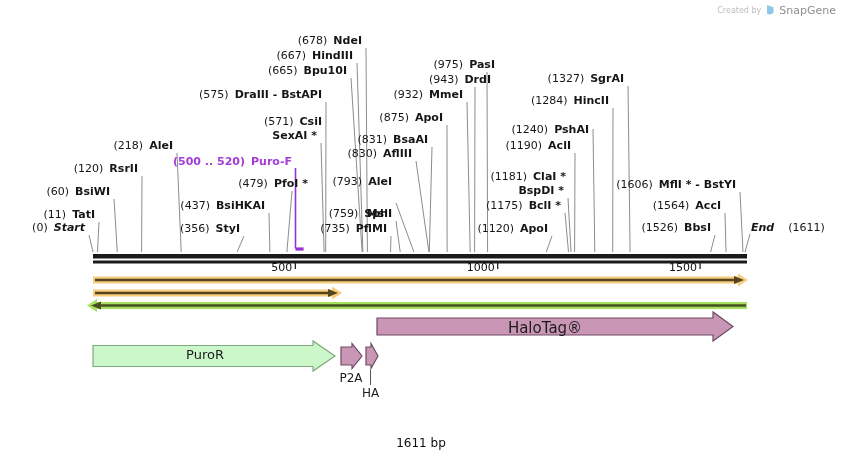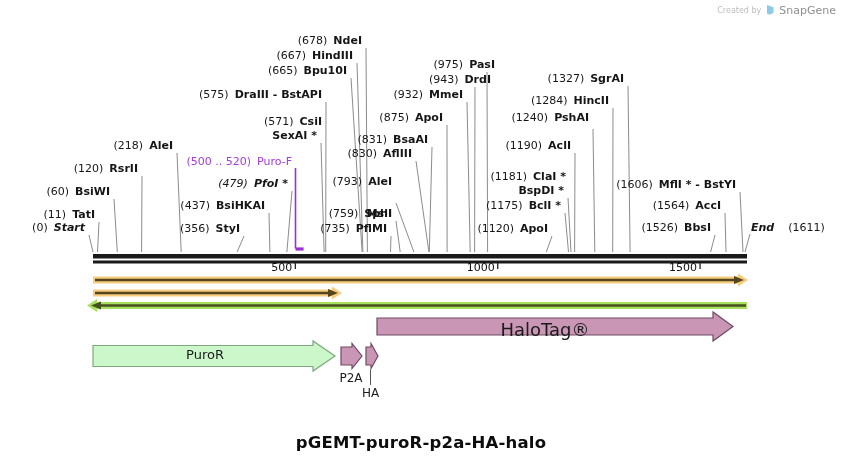--- a/index.html
+++ b/index.html
@@ -3,26 +3,26 @@
 <meta charset="utf-8">
 <style>
   html,body{margin:0;padding:0;background:#ffffff;}
   #map{position:relative;width:842px;height:455px;background:#fff;overflow:hidden;
        font-family:"DejaVu Sans","Liberation Sans",sans-serif;}
   #overlay{position:absolute;left:0;top:0;}
   .site{position:absolute;white-space:nowrap;font-size:11px;color:#161616;line-height:12px;}
   .site .pos{font-weight:400;margin-right:6px;}
   .site .enz{font-weight:bold;}
   .italic{font-style:italic;}
-  .primer .pos,.primer .enz{color:#a43dd5;font-weight:400;}
+  .primer .pos,.primer .enz{color:#a43dd5;font-weight:700;}
   .conn{stroke:#8c8c8c;stroke-width:1;fill:none;}
   .tickline{stroke:#222;stroke-width:1.3;}
   .tick{position:absolute;font-size:11px;color:#111;line-height:11px;}
   .feat-label{position:absolute;color:#1c1c1c;text-align:center;white-space:nowrap;}
-  #halotag-label{left:377px;width:336px;top:319px;font-size:18px;}
+  #halotag-label{left:377px;width:336px;top:319px;font-size:15px;}
   #puror-label{left:93px;width:224px;top:347px;font-size:13px;}
   #p2a-label{left:329px;width:44px;top:371px;font-size:12px;}
   #ha-label{left:354px;width:33px;top:386px;font-size:12px;}
   #title-block{position:absolute;left:0;top:433px;width:842px;text-align:center;color:#0d0d0d;}
   #map-title{font-size:16.5px;font-weight:bold;letter-spacing:.2px;}
   #map-length{font-size:12px;margin-top:3px;}
   #watermark{position:absolute;top:4px;right:6px;display:flex;align-items:center;gap:4px;}
   #wm-created{font-size:8px;color:#bdbdbd;}
   #wm-brand{font-size:11px;color:#8f8f8f;font-weight:500;}
 </style>
@@ -122,21 +122,21 @@
   </div>
 
   <div id="sites-layer">
       <div class="site" style="right: 757px; top: 222px;"><span class="pos">(0)</span><span class="enz italic">Start</span></div>
       <div class="site" style="right: 747px; top: 209px;"><span class="pos">(11)</span><span class="enz">TatI</span></div>
       <div class="site" style="right: 732px; top: 186px;"><span class="pos">(60)</span><span class="enz">BsiWI</span></div>
       <div class="site" style="right: 704px; top: 163px;"><span class="pos">(120)</span><span class="enz">RsrII</span></div>
       <div class="site" style="right: 669px; top: 140px;"><span class="pos">(218)</span><span class="enz">AleI</span></div>
       <div class="site" style="right: 602px; top: 223px;"><span class="pos">(356)</span><span class="enz">StyI</span></div>
       <div class="site" style="right: 577px; top: 200px;"><span class="pos">(437)</span><span class="enz">BsiHKAI</span></div>
-      <div class="site" style="right: 554px; top: 178px; font-style: italic;"><span class="pos">(479)</span><span class="enz">PfoI *</span></div>
+      <div class="site" style="right: 534px; top: 178px;"><span class="pos">(479)</span><span class="enz">PfoI *</span></div>
       <div class="site" style="right: 520px; top: 116px;"><span class="pos">(571)</span><span class="enz">CsiI</span></div>
       <div class="site" style="right: 525px; top: 130px;"><span class="enz">SexAI *</span></div>
       <div class="site" style="right: 520px; top: 89px;"><span class="pos">(575)</span><span class="enz">DraIII - BstAPI</span></div>
       <div class="site" style="right: 495px; top: 65px;"><span class="pos">(665)</span><span class="enz">Bpu10I</span></div>
       <div class="site" style="right: 489px; top: 50px;"><span class="pos">(667)</span><span class="enz">HindIII</span></div>
       <div class="site" style="right: 480px; top: 35px;"><span class="pos">(678)</span><span class="enz">NdeI</span></div>
       <div class="site" style="right: 455px; top: 223px;"><span class="pos">(735)</span><span class="enz">PflMI</span></div>
       <div class="site" style="right: 450px; top: 208px;"><span class="pos">(759)</span><span class="enz">SphI</span></div>
       <div class="site" style="right: 450px; top: 176px;"><span class="pos">(793)</span><span class="enz">AleI</span></div>
       <div class="site" style="right: 450px; top: 190px; margin-top: 18px;"><span class="enz">MslI</span></div>
@@ -144,21 +144,21 @@
       <div class="site" style="right: 430px; top: 148px;"><span class="pos">(830)</span><span class="enz">AflIII</span></div>
       <div class="site" style="right: 399px; top: 112px;"><span class="pos">(875)</span><span class="enz">ApoI</span></div>
       <div class="site" style="right: 379px; top: 89px;"><span class="pos">(932)</span><span class="enz">MmeI</span></div>
       <div class="site" style="right: 351px; top: 74px;"><span class="pos">(943)</span><span class="enz">DrdI</span></div>
       <div class="site" style="right: 347px; top: 59px; padding-left: 20px;"><span class="pos">(975)</span><span class="enz">PasI</span></div>
       <div class="site" style="right: 294px; top: 223px;"><span class="pos">(1120)</span><span class="enz">ApoI</span></div>
       <div class="site" style="right: 281px; top: 200px;"><span class="pos">(1175)</span><span class="enz">BclI *</span></div>
       <div class="site" style="right: 276px; top: 171px;"><span class="pos">(1181)</span><span class="enz">ClaI *</span></div>
       <div class="site" style="right: 278px; top: 185px;"><span class="enz">BspDI *</span></div>
       <div class="site" style="right: 271px; top: 140px;"><span class="pos">(1190)</span><span class="enz">AclI</span></div>
-      <div class="site" style="right: 253px; top: 112px;"><span class="pos">(1240)</span><span class="enz">PshAI</span></div>
+      <div class="site" style="right: 253px; top: 124px;"><span class="pos">(1240)</span><span class="enz">PshAI</span></div>
       <div class="site" style="right: 233px; top: 95px;"><span class="pos">(1284)</span><span class="enz">HincII</span></div>
       <div class="site" style="right: 218px; top: 73px;"><span class="pos">(1327)</span><span class="enz">SgrAI</span></div>
       <div class="site" style="right: 131px; top: 222px;"><span class="pos">(1526)</span><span class="enz">BbsI</span></div>
       <div class="site" style="right: 121px; top: 200px;"><span class="pos">(1564)</span><span class="enz">AccI</span></div>
       <div class="site" style="right: 106px; top: 179px;"><span class="pos">(1606)</span><span class="enz">MflI * - BstYI</span></div>
     </div>
 
   <div class="site" style="left:751px;top:222px;">
     <span class="enz italic">End</span><span class="pos" style="margin-left:14px;">(1611)</span>
   </div>
@@ -172,17 +172,16 @@
       <div class="tick" style="right: 347.282px; top: 262px;">1000</div>
       <div class="tick" style="right: 144.924px; top: 262px;">1500</div>
     </div>
 
   <div class="feat-label" id="halotag-label">HaloTag®</div>
   <div class="feat-label" id="puror-label">PuroR</div>
   <div class="feat-label" id="p2a-label">P2A</div>
   <div class="feat-label" id="ha-label">HA</div>
 
   <div id="title-block">
-    <div id="map-title">pGEMT-puroR-p2a-HA-halo</div>
     <div id="map-length">1611 bp</div>
   </div>
 
 </div>
 
 </body></html>

